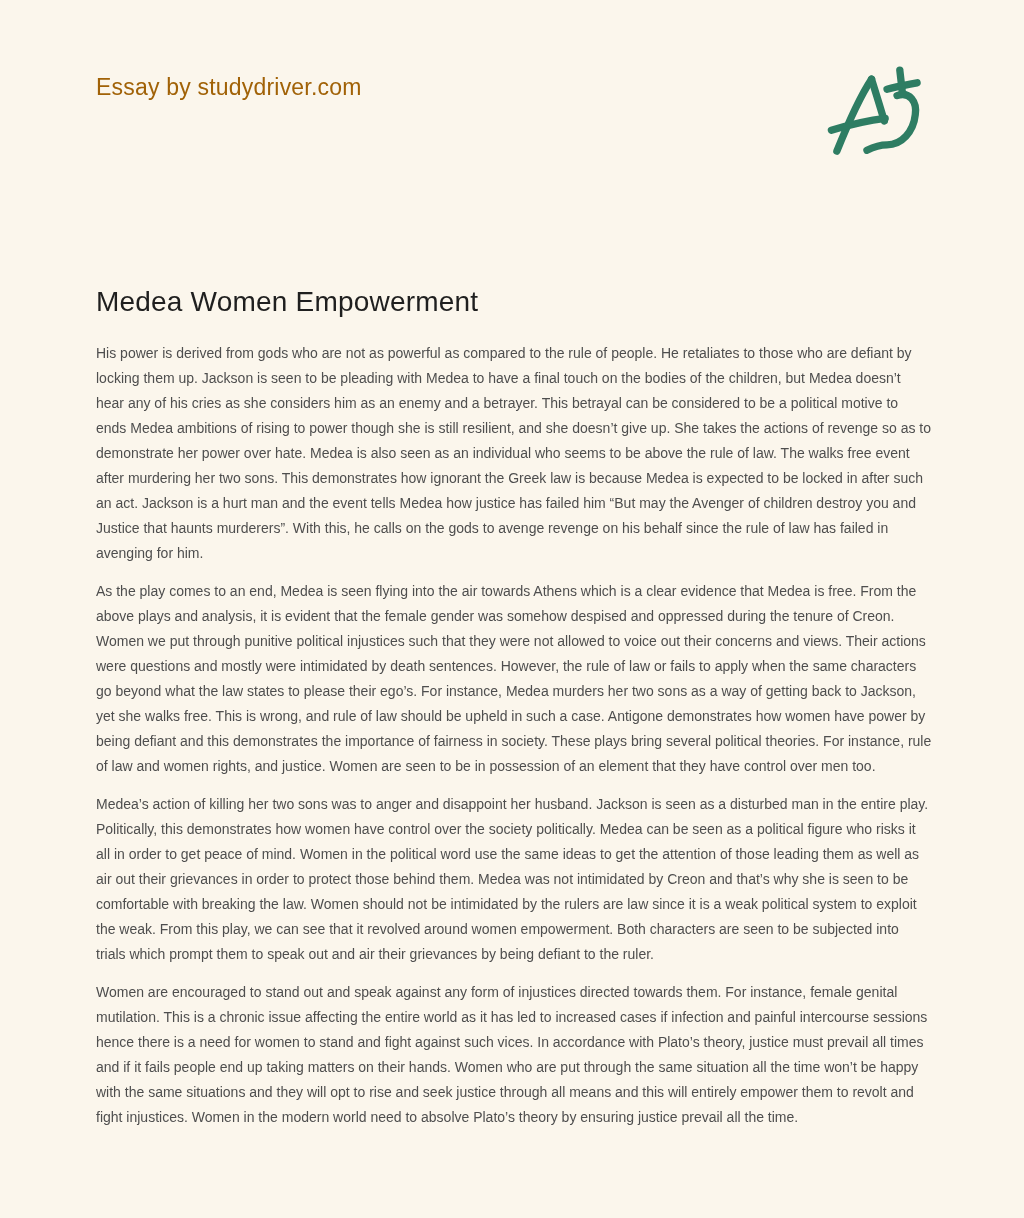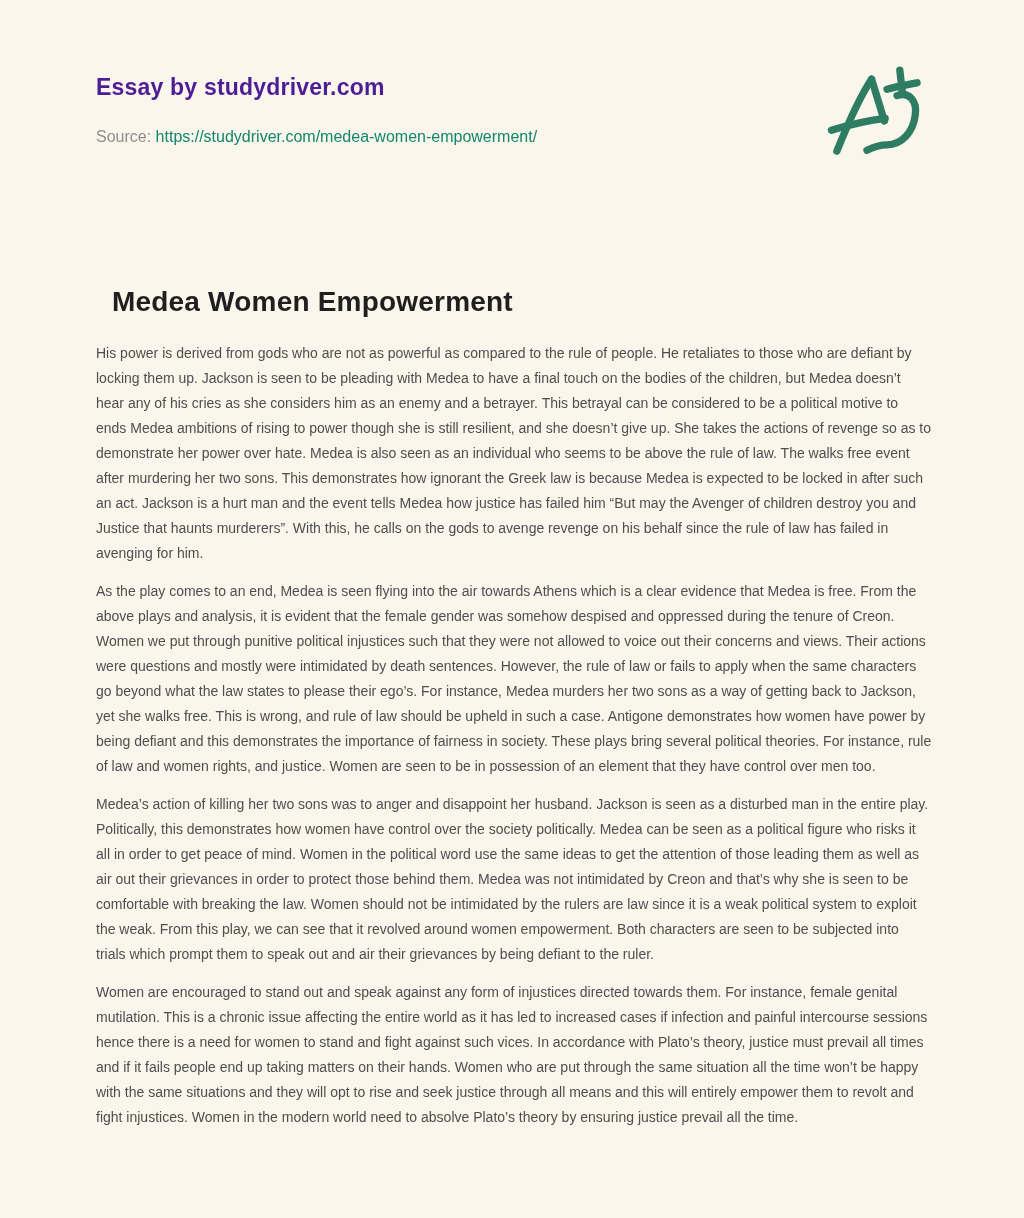--- a/index.html
+++ b/index.html
@@ -13,24 +13,25 @@
     overflow: hidden;
     position: relative;
   }
   .header-row {
     display: flex;
     justify-content: space-between;
     align-items: flex-start;
   }
   .h-title {
     font-size: 23px;
-    font-weight: bold;
-    color: #4c1d95;
+    font-weight: normal;
+    color: #a16207;
     margin: 2px 0 27px 0;
     letter-spacing: 0.2px;
+    text-align: right;
   }
   .source {
     font-size: 16px;
     color: #8e8e8e;
     margin: 0;
   }
   .source a {
     color: #11866b;
     text-decoration: none;
     cursor: pointer;
@@ -38,45 +39,41 @@
   .logo {
     width: 128px;
     height: 114px;
     margin-top: -12px;
     margin-right: -14px;
     flex: 0 0 auto;
   }
   .logo svg { width: 100%; height: 100%; }
   .essay-title {
     font-size: 28px;
-    font-weight: bold;
+    font-weight: normal;
     color: #1f1f1f;
-    margin: 112px 0 23px 16px;
+    margin: 112px 0 23px 0;
     letter-spacing: 0.2px;
   }
   .para {
     font-size: 14px;
     line-height: 25px;
     color: #4e4e4e;
     margin: 0 0 13px 0;
     max-width: 840px;
   }
 </style>
 </head>
 <body>
 
 <div class="page">
 
   <div class="header-row">
     <div>
       <h1 class="h-title">Essay by studydriver.com</h1>
-      <p class="source">
-        <span>Source:</span>
-        <a href="#">https://studydriver.com/medea-women-empowerment/</a>
-      </p>
     </div>
 
     <div class="logo">
       <svg viewBox="0 0 135 125" fill="none" stroke="#2e7d63" stroke-width="8" stroke-linecap="round">
 
         <path d="M18 100 C30 70 46 36 56 21"></path>
 
         <path d="M56 21 C61 37 66 53 70 67"></path>
 
         <path d="M12 77 C32 71 54 66 71 64"></path>

